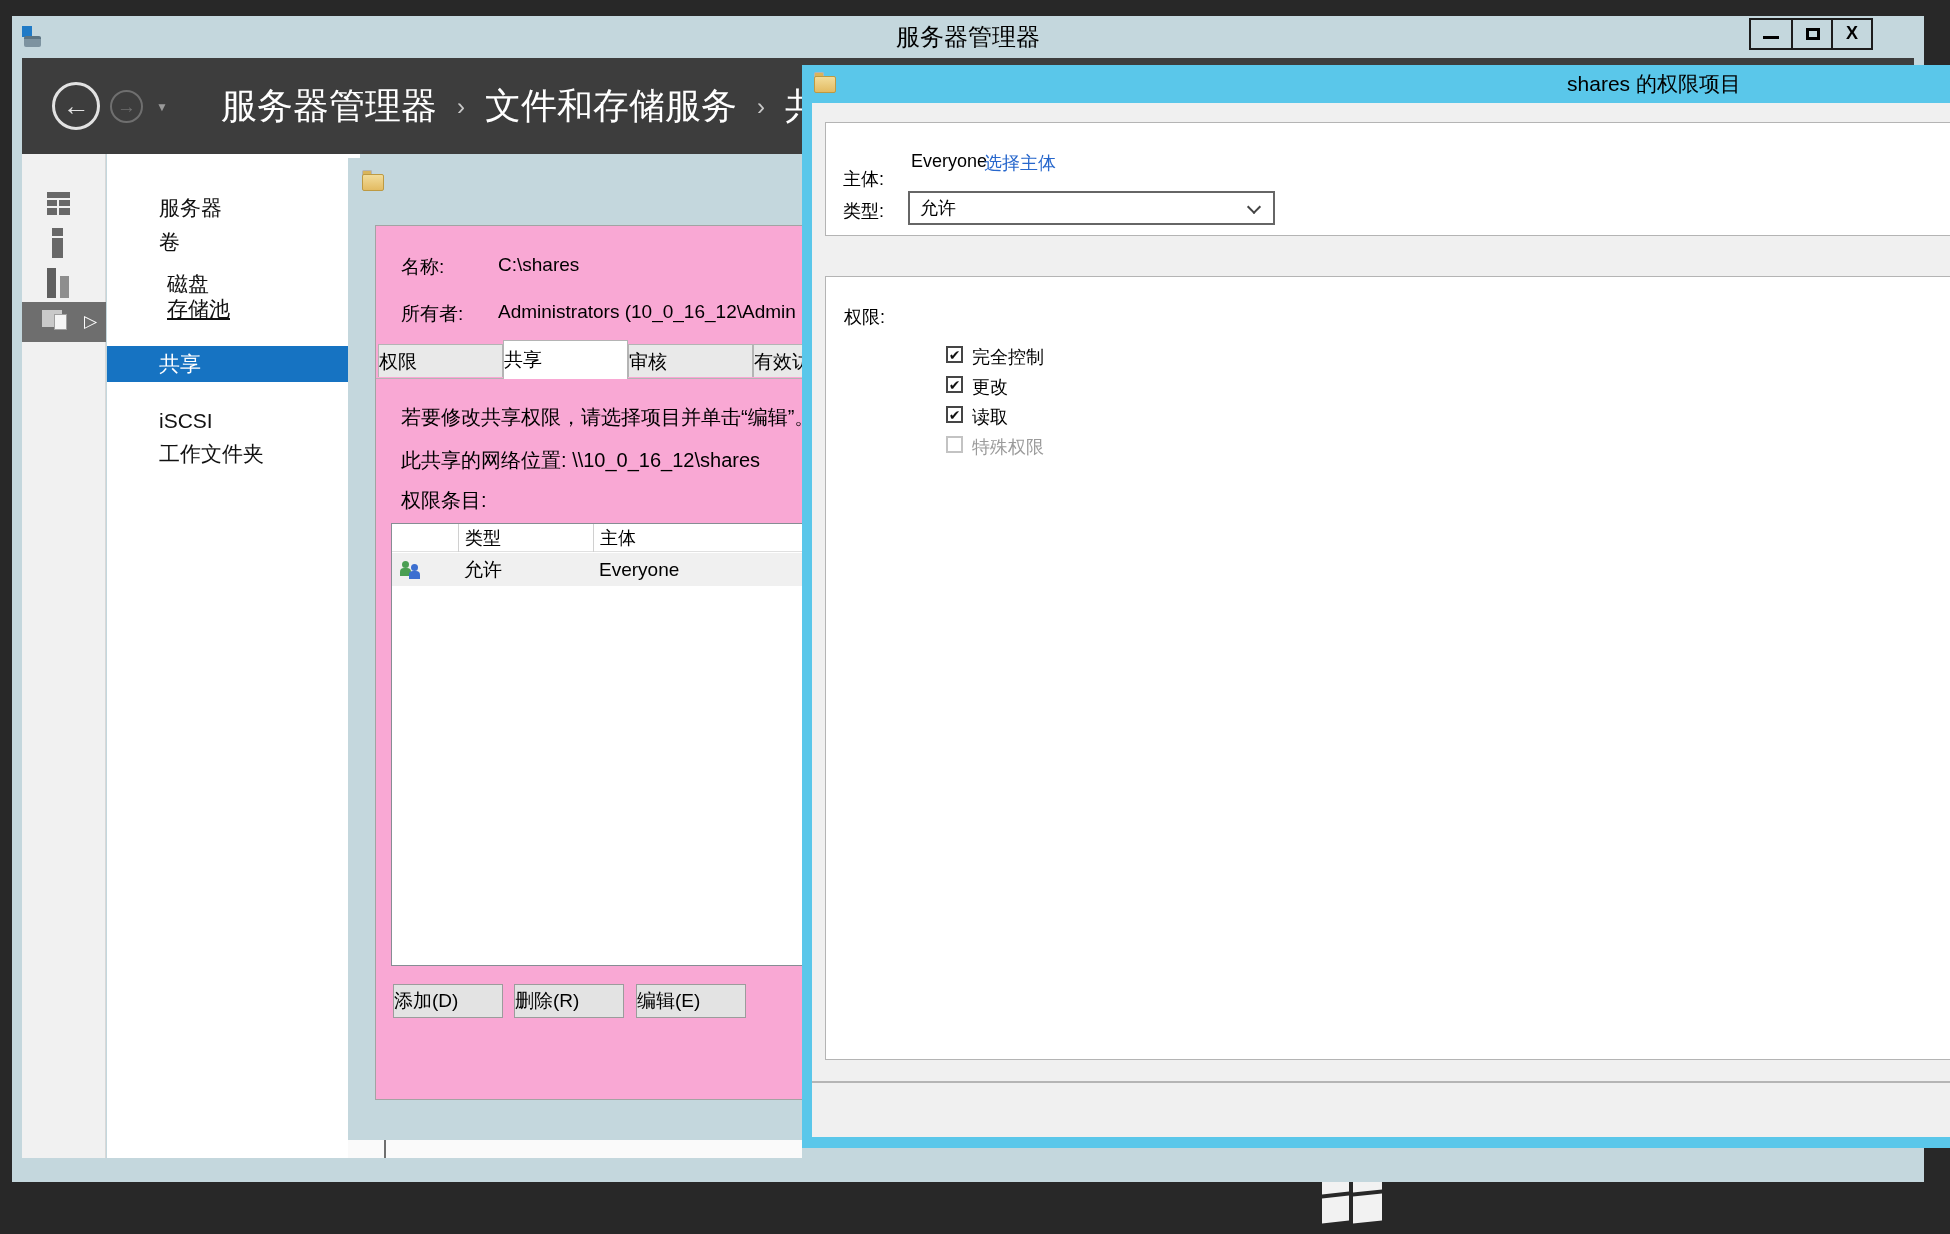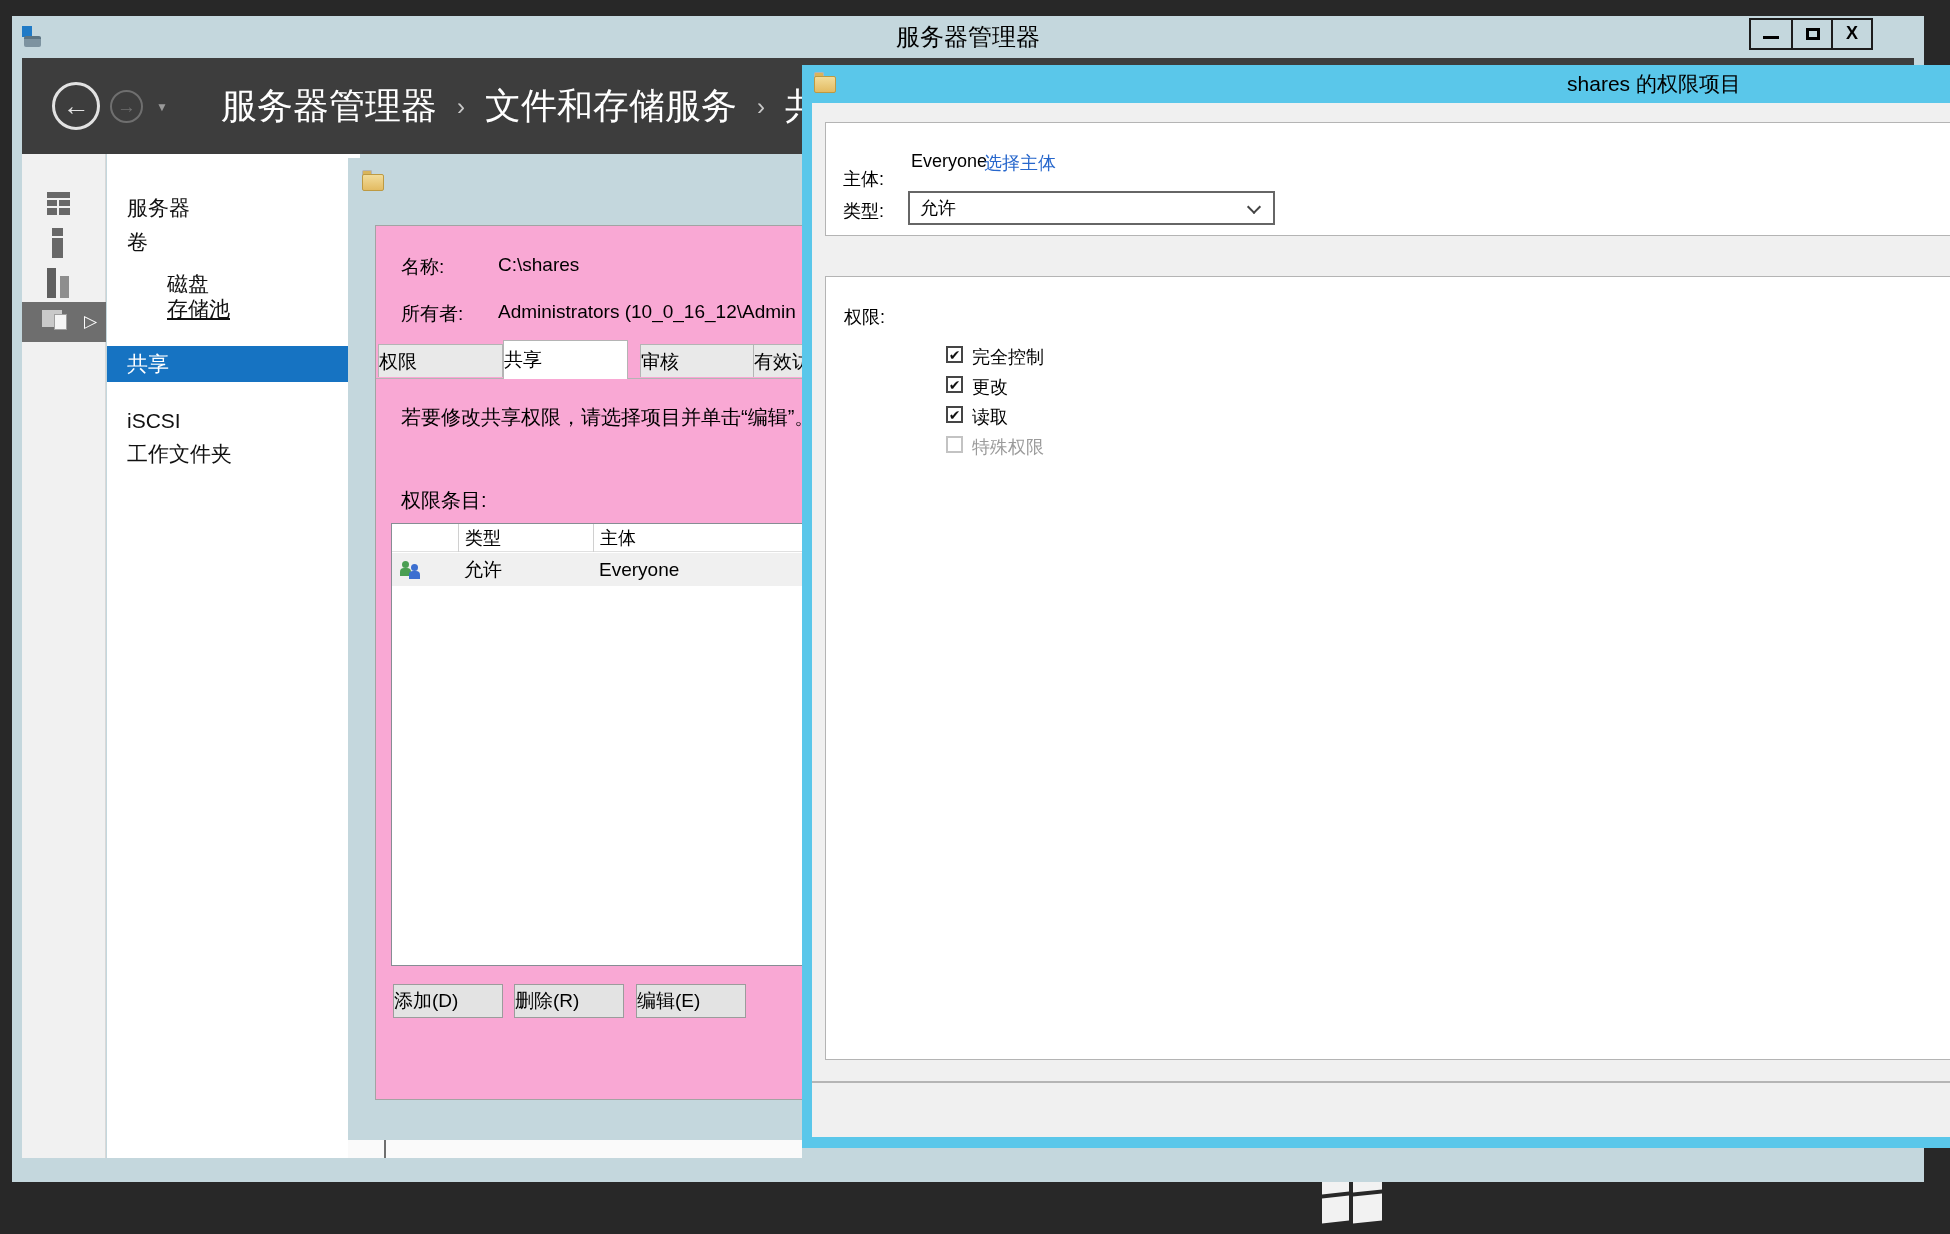--- a/index.html
+++ b/index.html
@@ -42,21 +42,21 @@
   .icon-localserver .bar{position:absolute;left:0;top:10px;width:11px;height:20px;background:#686868;}
   .icon-allservers{position:absolute;left:25px;top:114px;width:23px;height:31px;}
   .icon-allservers .t1{position:absolute;left:0;top:0;width:9px;height:30px;background:#5f5f5f;}
   .icon-allservers .t2{position:absolute;left:13px;top:8px;width:9px;height:22px;background:#8e8e8e;}
   .icon-filestorage{position:absolute;left:20px;top:6px;width:34px;height:28px;}
   .icon-filestorage .base{position:absolute;left:0;top:2px;width:20px;height:17px;background:#c9c9c9;}
   .icon-filestorage .page{position:absolute;left:12px;top:6px;width:13px;height:16px;background:#f5f5f5;border:1px solid #9f9f9f;}
   .flyout{position:absolute;left:62px;top:8px;color:#ffffff;font-size:17px;line-height:24px;}
 
   .menu-panel{position:absolute;left:95px;top:138px;width:253px;height:1004px;background:#ffffff;}
-  .menu-item{position:absolute;left:0;width:253px;height:36px;line-height:36px;font-size:21px;color:#111;padding-left:20px;white-space:nowrap;}
+  .menu-item{position:absolute;left:0;width:253px;height:36px;line-height:36px;font-size:21px;color:#111;padding-left:52px;white-space:nowrap;}
   .menu-item.indent{padding-left:60px;}
   .menu-item.selected{background:#1673c2;color:#fff;}
 
   .content-sliver{position:absolute;left:336px;top:1124px;width:454px;height:18px;background:#fafafa;}
   .content-sliver .vline{position:absolute;left:36px;top:0;width:2px;height:18px;background:#6f6f6f;}
 
   
   .folder-icon{position:relative;width:22px;height:17px;}
   .folder-icon .tab{position:absolute;left:0;top:-4px;width:10px;height:5px;background:#d9b45a;border-radius:2px 2px 0 0;}
   .folder-icon .body{position:absolute;left:0;top:0;width:22px;height:17px;background:linear-gradient(#f2dc9a,#e3bb62);border:1px solid #bd9a43;border-radius:2px;}
@@ -205,26 +205,30 @@
     </div>
     <div class="pw-dialog">
       <div class="field-label" style="top:28px;">名称:</div>
       <div class="field-value" style="top:28px;">C:\shares</div>
       <div class="field-label" style="top:75px;">所有者:</div>
       <div class="field-value" style="top:75px;">Administrators (10_0_16_12\Admin</div>
 
       <div class="tabs">
         <div class="tab" style="left:0;">权限</div>
         <div class="tab active" style="left:125px;">共享</div>
-        <div class="tab" style="left:262px;">审核</div>
+        <div class="tab" style="left:250px;">审核</div>
         <div class="tab" style="left:375px;">有效访问</div>
       </div>
       <div class="tabline"></div>
 
       <div class="pd-text" style="top:178px;">若要修改共享权限，请选择项目并单击“编辑”。</div>
+      <div class="pd-text" style="top:221px;">
+        <span>此共享的网络位置:</span>
+        <span>\\10_0_16_12\shares</span>
+      </div>
       <div class="pd-text" style="top:261px;">权限条目:</div>
 
       <div class="perm-table">
         <div class="pt-header">
           <div class="pt-hcell" style="left:0;width:67px;"></div>
           <div class="pt-hcell" style="left:67px;width:135px;">类型</div>
           <div class="pt-hcell" style="left:202px;width:209px;border-right:none;">主体</div>
         </div>
         <div class="pt-row">
           <div class="users-icon">

